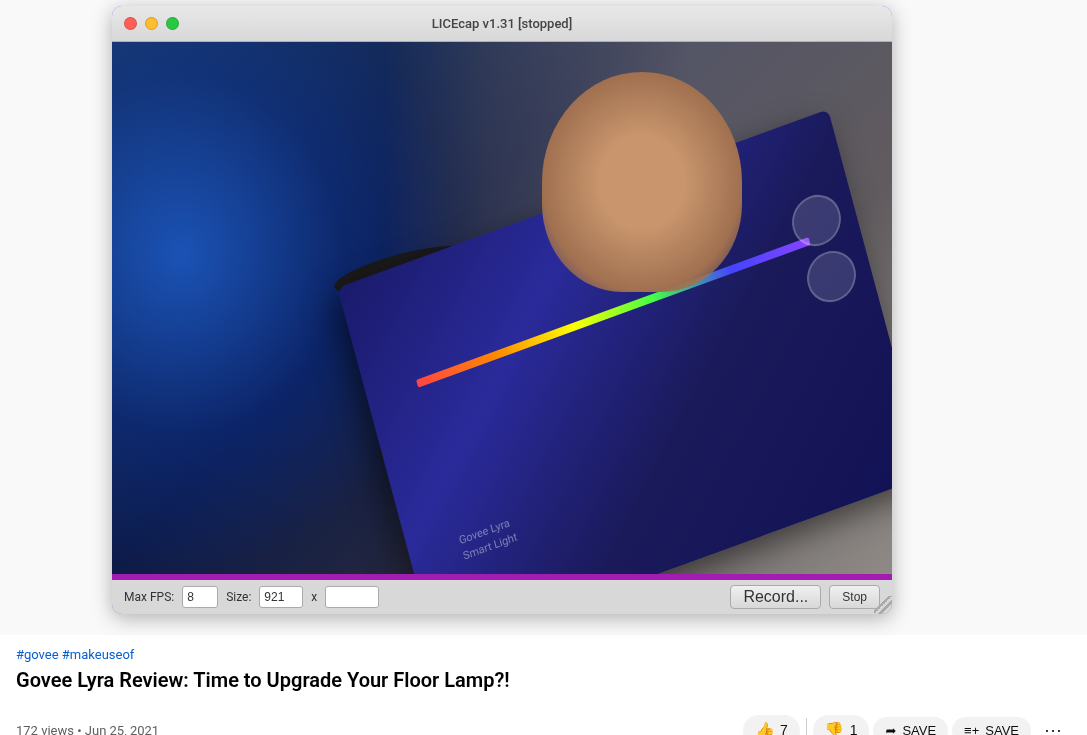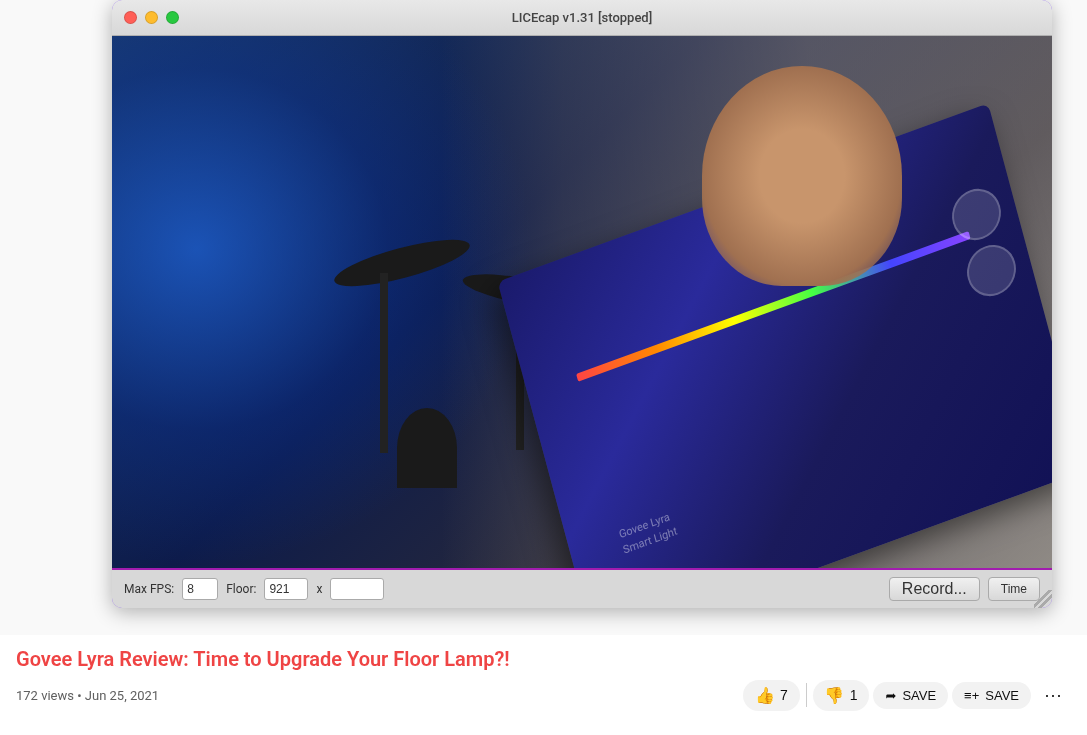--- a/index.html
+++ b/index.html
@@ -8,23 +8,23 @@
       height: 735px;
       background: #f9f9f9;
       font-family: -apple-system, BlinkMacSystemFont, 'Segoe UI', Roboto, Arial, sans-serif;
       overflow: hidden;
       position: relative;
     }
 
     
     .licecap-window {
       position: absolute;
-      top: 0;
+      top: 6px;
       left: 112px;
-      width: 940px;
+      width: 780px;
       background: #8b5cf6;
       border-radius: 10px;
       box-shadow: 0 4px 20px rgba(0,0,0,0.3);
       overflow: hidden;
       z-index: 10;
     }
 
     .licecap-titlebar {
       height: 36px;
       background: linear-gradient(to bottom, #e8e8e8, #d8d8d8);
@@ -225,21 +225,21 @@
     }
 
     
     .controls-bar {
       height: 40px;
       background: #d8d8d8;
       display: flex;
       align-items: center;
       padding: 0 12px;
       gap: 8px;
-      border-top: 2px solid #a21caf;
+      border-top: 6px solid #a21caf;
     }
 
     .control-label {
       font-size: 12px;
       color: #333;
     }
 
     .control-input {
       height: 22px;
       border: 1px solid #aaa;
@@ -297,22 +297,22 @@
     .video-tags {
       font-size: 13px;
       color: #065fd4;
       margin-bottom: 6px;
       padding: 0 16px;
     }
 
     .video-title {
       font-size: 20px;
       font-weight: 600;
-      color: #ef4444;
-      margin-bottom: 6px;
+      color: #000000;
+      margin-bottom: 20px;
       padding: 0 16px;
     }
 
     .video-meta-row {
       display: flex;
       align-items: center;
       padding: 0 16px;
     }
 
     .video-stats {
@@ -434,33 +434,34 @@
         </div>
       </div>
 
       <div class="person-head"></div>
     </div>
   </div>
 
   <div class="controls-bar">
     <span class="control-label">Max FPS:</span>
     <input class="control-input fps" type="text" value="8" style="">
-    <span class="control-label">Floor:</span>
+    <span class="control-label">Size:</span>
     <input class="control-input width" type="text" value="921" style="">
     <span class="control-x">x</span>
     <input class="control-input height" type="text" value="532" style="">
     <div class="controls-spacer"></div>
     <button class="btn-record">Record...</button>
-    <button class="btn-stop">Time</button>
+    <button class="btn-stop">Stop</button>
   </div>
 
   <div class="resize-handle"></div>
 </div>
 
 <div class="youtube-content">
+  <div class="video-tags">#govee #makeuseof</div>
   <div class="video-title">Govee Lyra Review: Time to Upgrade Your Floor Lamp?!</div>
   <div class="video-meta-row">
     <span class="video-stats">172 views • Jun 25, 2021</span>
     <div class="video-actions">
 
       <button class="action-btn">
         <span class="icon">👍</span>
         <span class="like-count">7</span>
       </button>
       <div class="divider"></div>

